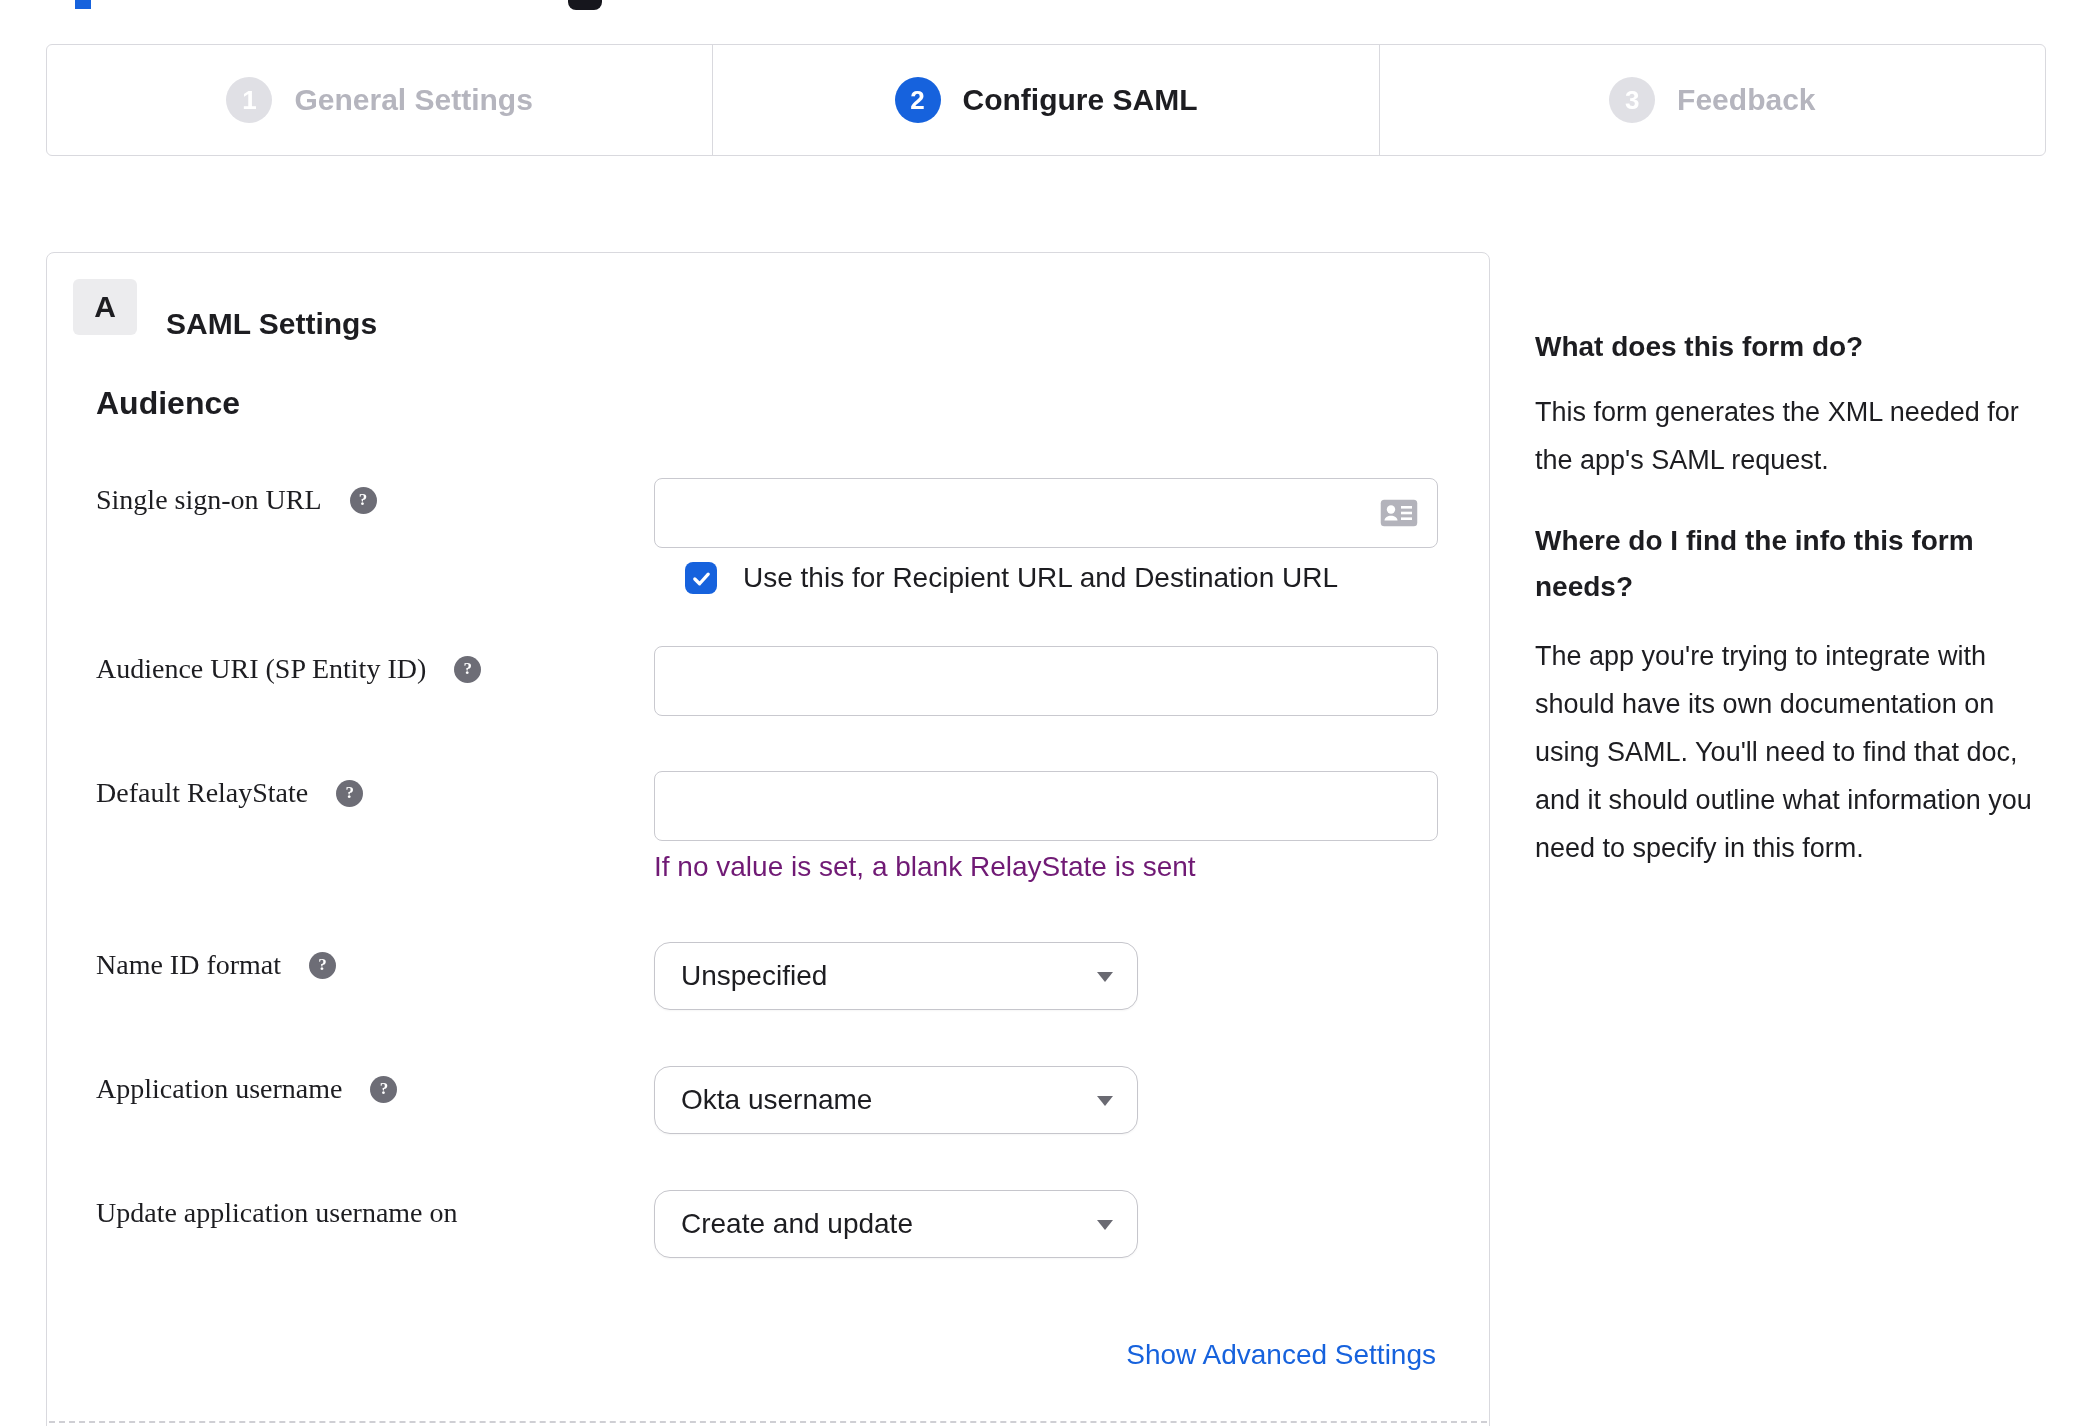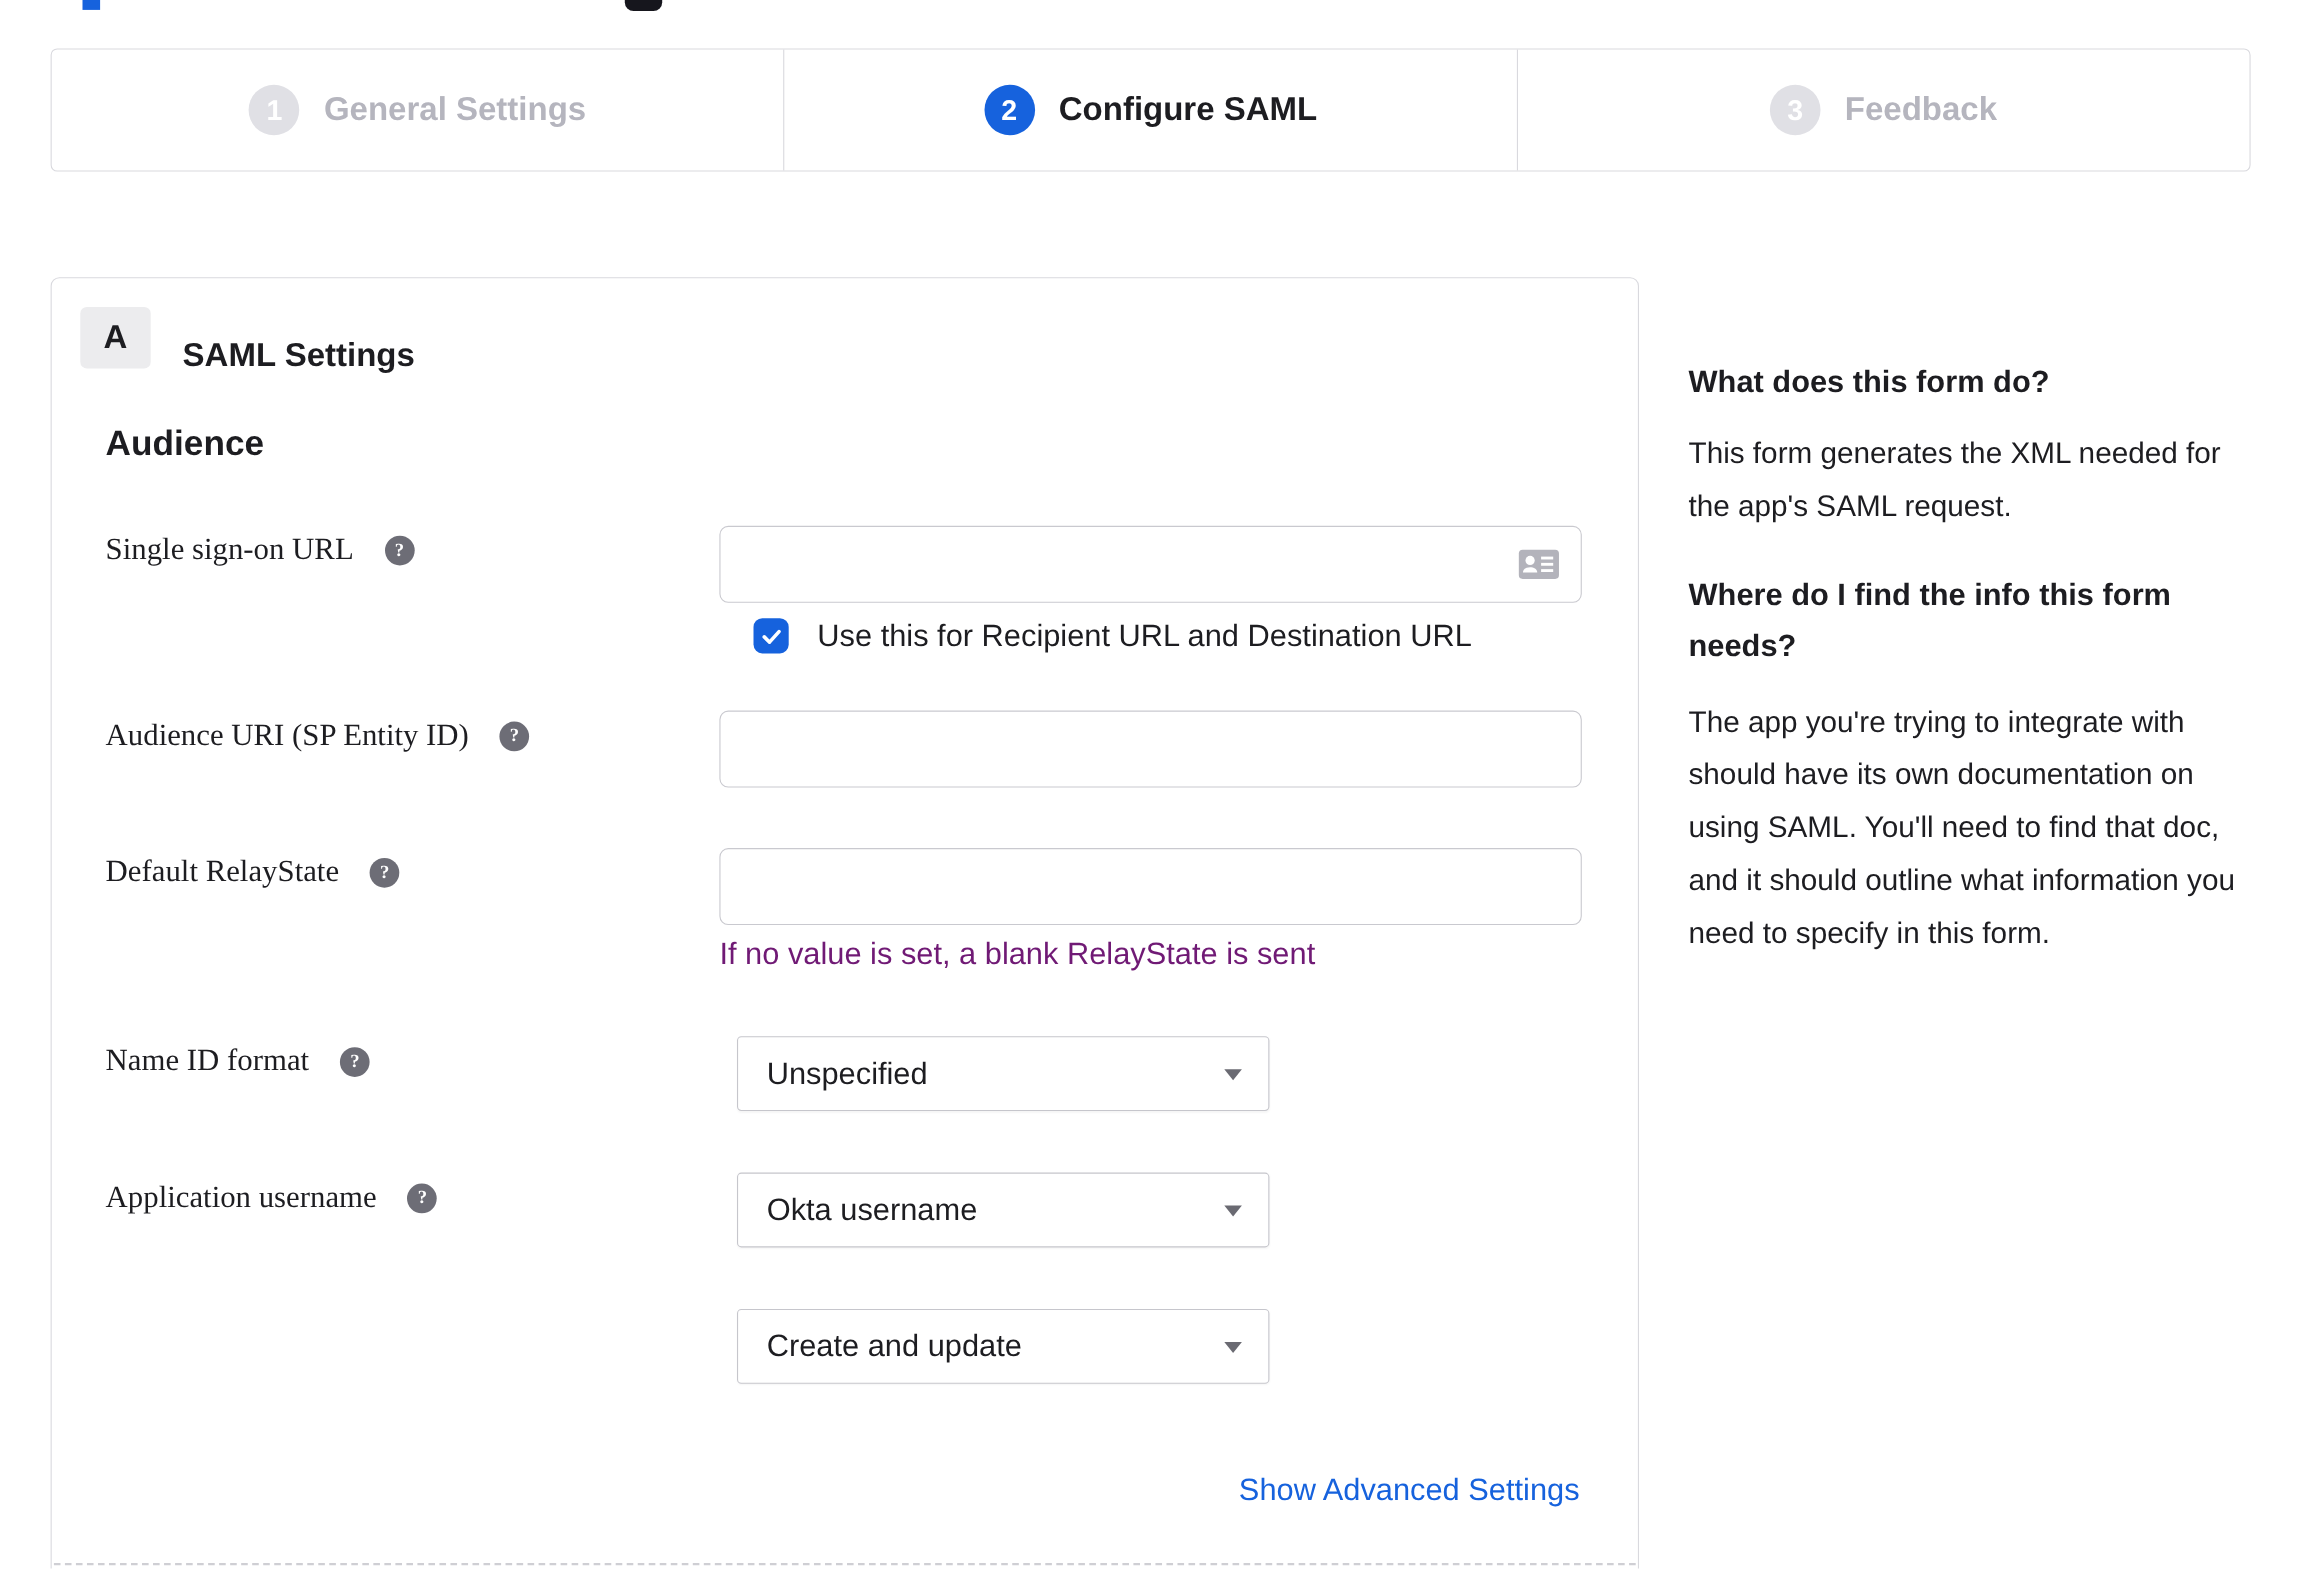--- a/index.html
+++ b/index.html
@@ -72,25 +72,24 @@
   .checkbox {
     width:32px; height:32px; border-radius:8px; background:#1662dd;
     display:flex; align-items:center; justify-content:center; cursor:pointer; flex:0 0 auto;
   }
   .checkbox-label { font-size:28px; color:#1d1d21; white-space:nowrap; }
 
   .hint { position:absolute; left:607px; font-size:28px; color:#701a75; white-space:nowrap; }
 
   .select {
     position:absolute; left:607px; width:484px; height:68px;
-    border:1.5px solid #c6c6cc; border-radius:4px; background:#fff;
+    border:1.5px solid #c6c6cc; border-radius:16px; background:#fff;
     display:flex; align-items:center; padding:0 52px 0 26px;
     font-size:28px; color:#1d1d21; cursor:pointer;
     box-shadow:0 1px 2px rgba(0,0,0,0.04);
-    margin-left:16px;
   }
   .caret {
     position:absolute; right:24px; top:50%; margin-top:-4px;
     width:0; height:0;
     border-left:8px solid transparent; border-right:8px solid transparent;
     border-top:10px solid #6a6a72;
   }
 
   .advanced-link {
     position:absolute; right:53px; top:1086px;
@@ -185,20 +184,23 @@
 
   <div class="field-label" style="top:820px">
     <span>Application username</span>
     <span class="help-icon">?</span>
   </div>
   <div class="select" style="top:813px">
     <span>Okta username</span>
     <span class="caret"></span>
   </div>
 
+  <div class="field-label" style="top:944px">
+    <span>Update application username on</span>
+  </div>
   <div class="select" style="top:937px">
     <span>Create and update</span>
     <span class="caret"></span>
   </div>
 
   <a class="advanced-link">Show Advanced Settings</a>
 
   <div class="dashed-divider"></div>
 </div>
 

